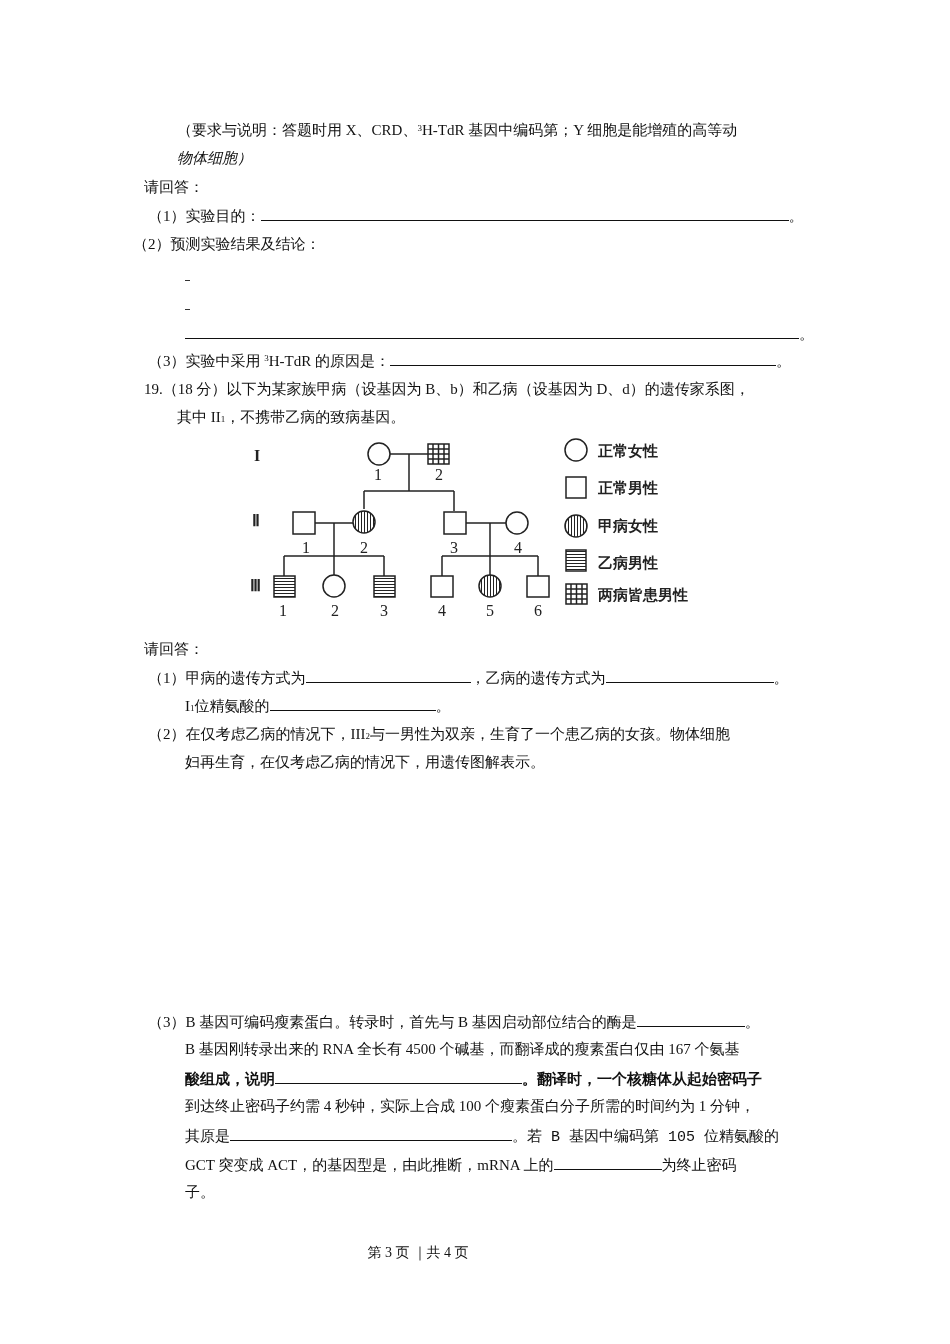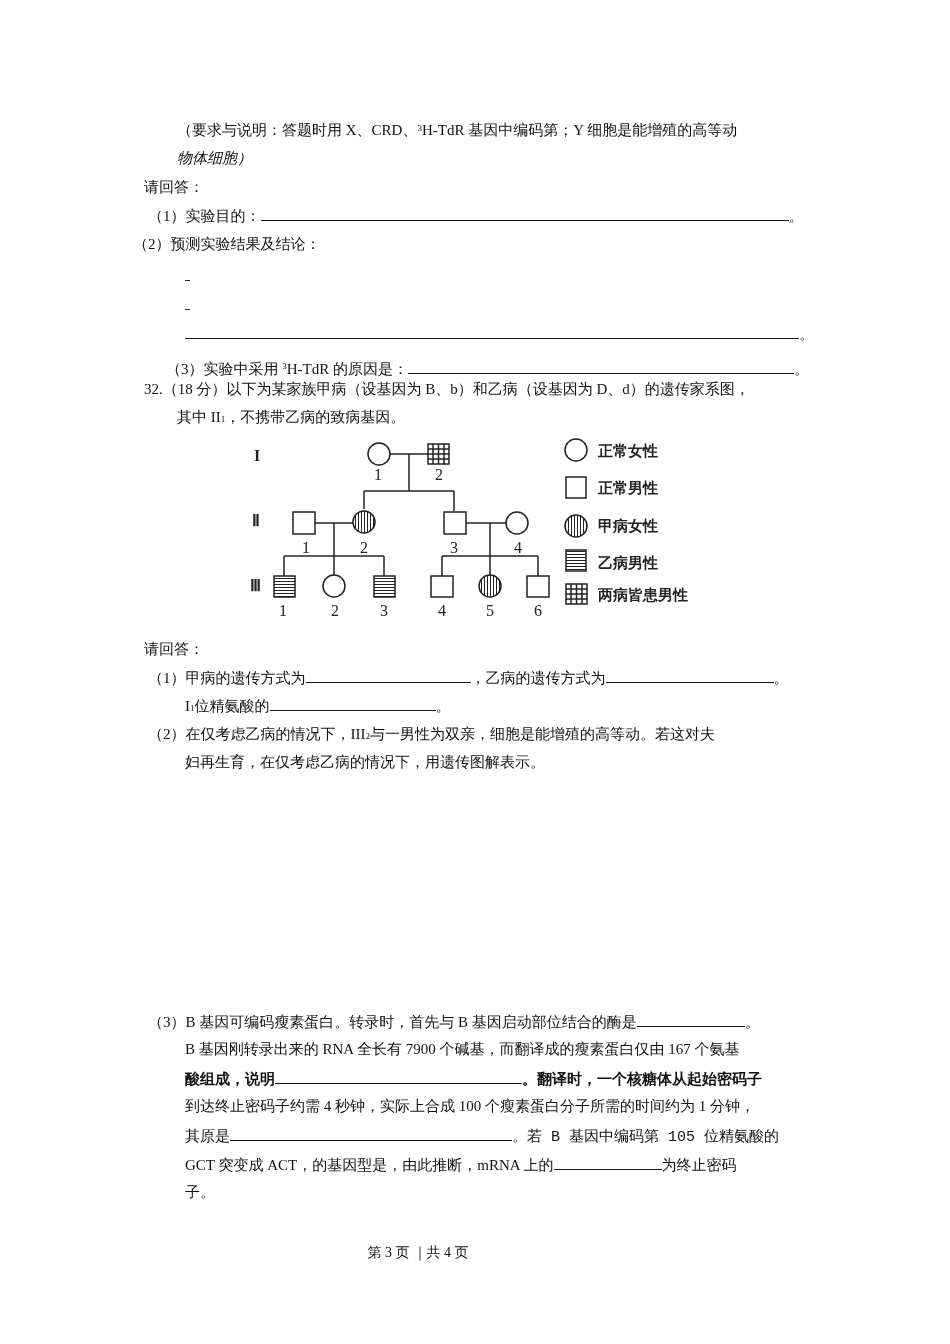--- a/index.html
+++ b/index.html
@@ -20,23 +20,23 @@
 
 <div class="line" style="left:144px; top:177px;">请回答：</div>
 
 <div class="line" style="left:148px; top:205px;"><span>（1）实验目的：</span><span class="blank" style="width:528px;"></span><span>。</span></div>
 
 <div class="line" style="left:133px; top:234px;">（2）预测实验结果及结论：</div>
 <div class="dash" style="left:185px; top:280px;"></div>
 <div class="dash" style="left:185px; top:309px;"></div>
 <div class="line" style="left:185px; top:323px;"><span class="blank" style="width:614px;"></span><span>。</span></div>
 
-<div class="line" style="left:148px; top:358px;margin-left:18px;"><span>（3）实验中采用 </span><sup>3</sup><span>H-TdR 的原因是：</span><span class="blank" style="width:386px;"></span><span>。</span></div>
+<div class="line" style="left:148px; top:350px;"><span>（3）实验中采用 </span><sup>3</sup><span>H-TdR 的原因是：</span><span class="blank" style="width:386px;"></span><span>。</span></div>
 
-<div class="line" style="left:144px; top:379px;">32.（18 分）以下为某家族甲病（设基因为 B、b）和乙病（设基因为 D、d）的遗传家系图，</div>
+<div class="line" style="left:144px; top:379px;">19.（18 分）以下为某家族甲病（设基因为 B、b）和乙病（设基因为 D、d）的遗传家系图，</div>
 <div class="line" style="left:177px; top:407px;"><span>其中 II</span><sub>1</sub><span>，不携带乙病的致病基因。</span></div>
 
 <svg class="pedigree" viewBox="0 0 470 190" xmlns="http://www.w3.org/2000/svg">
   <defs>
     <pattern id="vstripe" width="3" height="10" patternUnits="userSpaceOnUse">
       <rect width="3" height="10" fill="#fff"></rect>
         <line x1="1.5" y1="0" x2="1.5" y2="10" stroke="#222" stroke-width="1"></line>
     </pattern>
     <pattern id="hstripe" width="10" height="3" patternUnits="userSpaceOnUse">
       <rect width="10" height="3" fill="#fff"></rect>
@@ -118,24 +118,24 @@
     <text x="352" y="132">乙病男性</text>
     <text x="352" y="164">两病皆患男性</text>
   </g>
 </svg>
 
 <div class="line" style="left:144px; top:639px;">请回答：</div>
 
 <div class="line" style="left:148px; top:667px;"><span>（1）甲病的遗传方式为</span><span class="blank" style="width:165px;"></span><span>，乙病的遗传方式为</span><span class="blank" style="width:168px;"></span><span>。</span></div>
 <div class="line" style="left:185px; top:695px;"><span>I</span><sub>1</sub><span>位精氨酸的</span><span class="blank" style="width:166px;"></span><span>。</span></div>
 
-<div class="line" style="left:148px; top:724px;"><span>（2）在仅考虑乙病的情况下，III</span><sub>2</sub><span>与一男性为双亲，细胞是能增殖的高等动。若这对夫</span></div>
+<div class="line" style="left:148px; top:724px;"><span>（2）在仅考虑乙病的情况下，III</span><sub>2</sub><span>与一男性为双亲，生育了一个患乙病的女孩。物体细胞</span></div>
 <div class="line" style="left:185px; top:752px;">妇再生育，在仅考虑乙病的情况下，用遗传图解表示。</div>
 
 <div class="line" style="left:148px; top:1011px;"><span>（3）B 基因可编码瘦素蛋白。转录时，首先与 B 基因启动部位结合的酶是</span><span class="blank" style="width:108px;"></span><span>。</span></div>
-<div class="line" style="left:185px; top:1039px;">B 基因刚转录出来的 RNA 全长有 7900 个碱基，而翻译成的瘦素蛋白仅由 167 个氨基</div>
+<div class="line" style="left:185px; top:1039px;">B 基因刚转录出来的 RNA 全长有 4500 个碱基，而翻译成的瘦素蛋白仅由 167 个氨基</div>
 <div class="line" style="left:185px; top:1068px;font-weight:bold;"><span>酸组成，说明</span><span class="blank" style="width:247px;"></span><span>。翻译时，一个核糖体从起始密码子</span></div>
 <div class="line" style="left:185px; top:1096px;">到达终止密码子约需 4 秒钟，实际上合成 100 个瘦素蛋白分子所需的时间约为 1 分钟，</div>
 <div class="line" style="left:185px; top:1125px;font-family:Liberation Mono, monospace;"><span>其原是</span><span class="blank" style="width:282px;"></span><span>。若 B 基因中编码第 105 位精氨酸的</span></div>
 <div class="line" style="left:185px; top:1154px;"><span>GCT 突变成 ACT，的基因型是，由此推断，mRNA 上的</span><span class="blank" style="width:108px;"></span><span>为终止密码</span></div>
 <div class="line" style="left:185px; top:1182px;">子。</div>
 
 <div class="footer">第 3 页 ｜共 4 页</div>
 
 </body></html>

